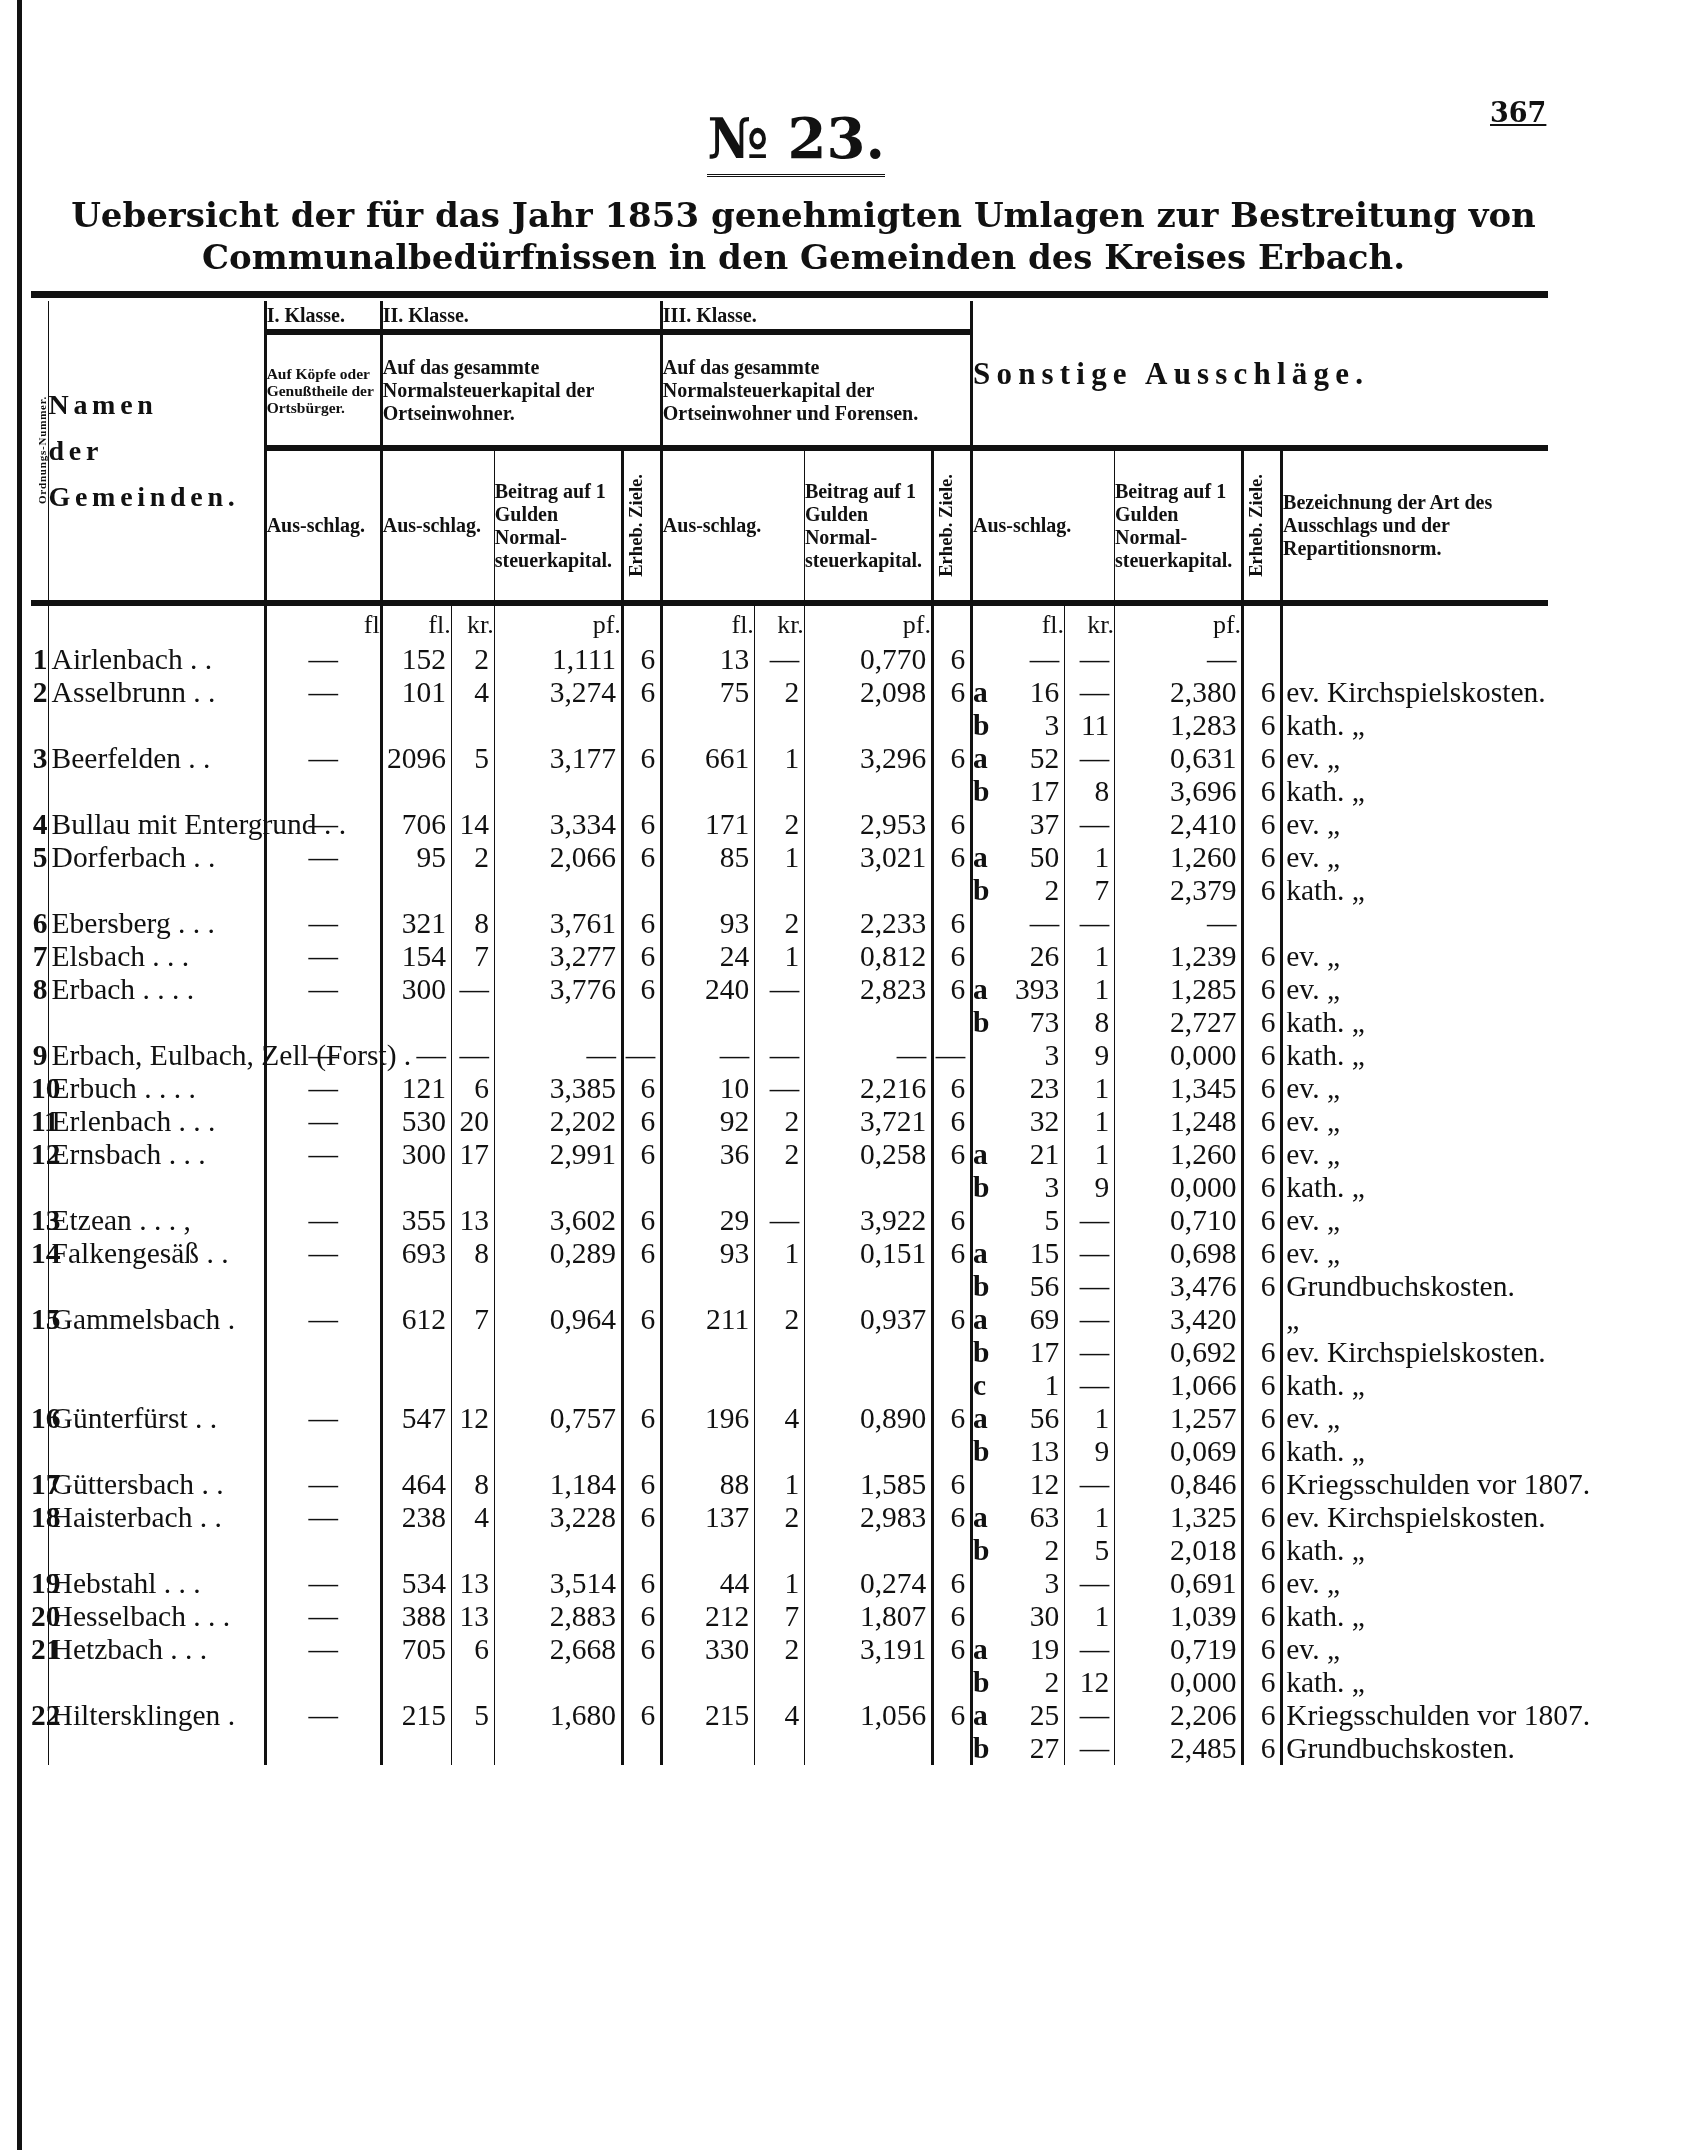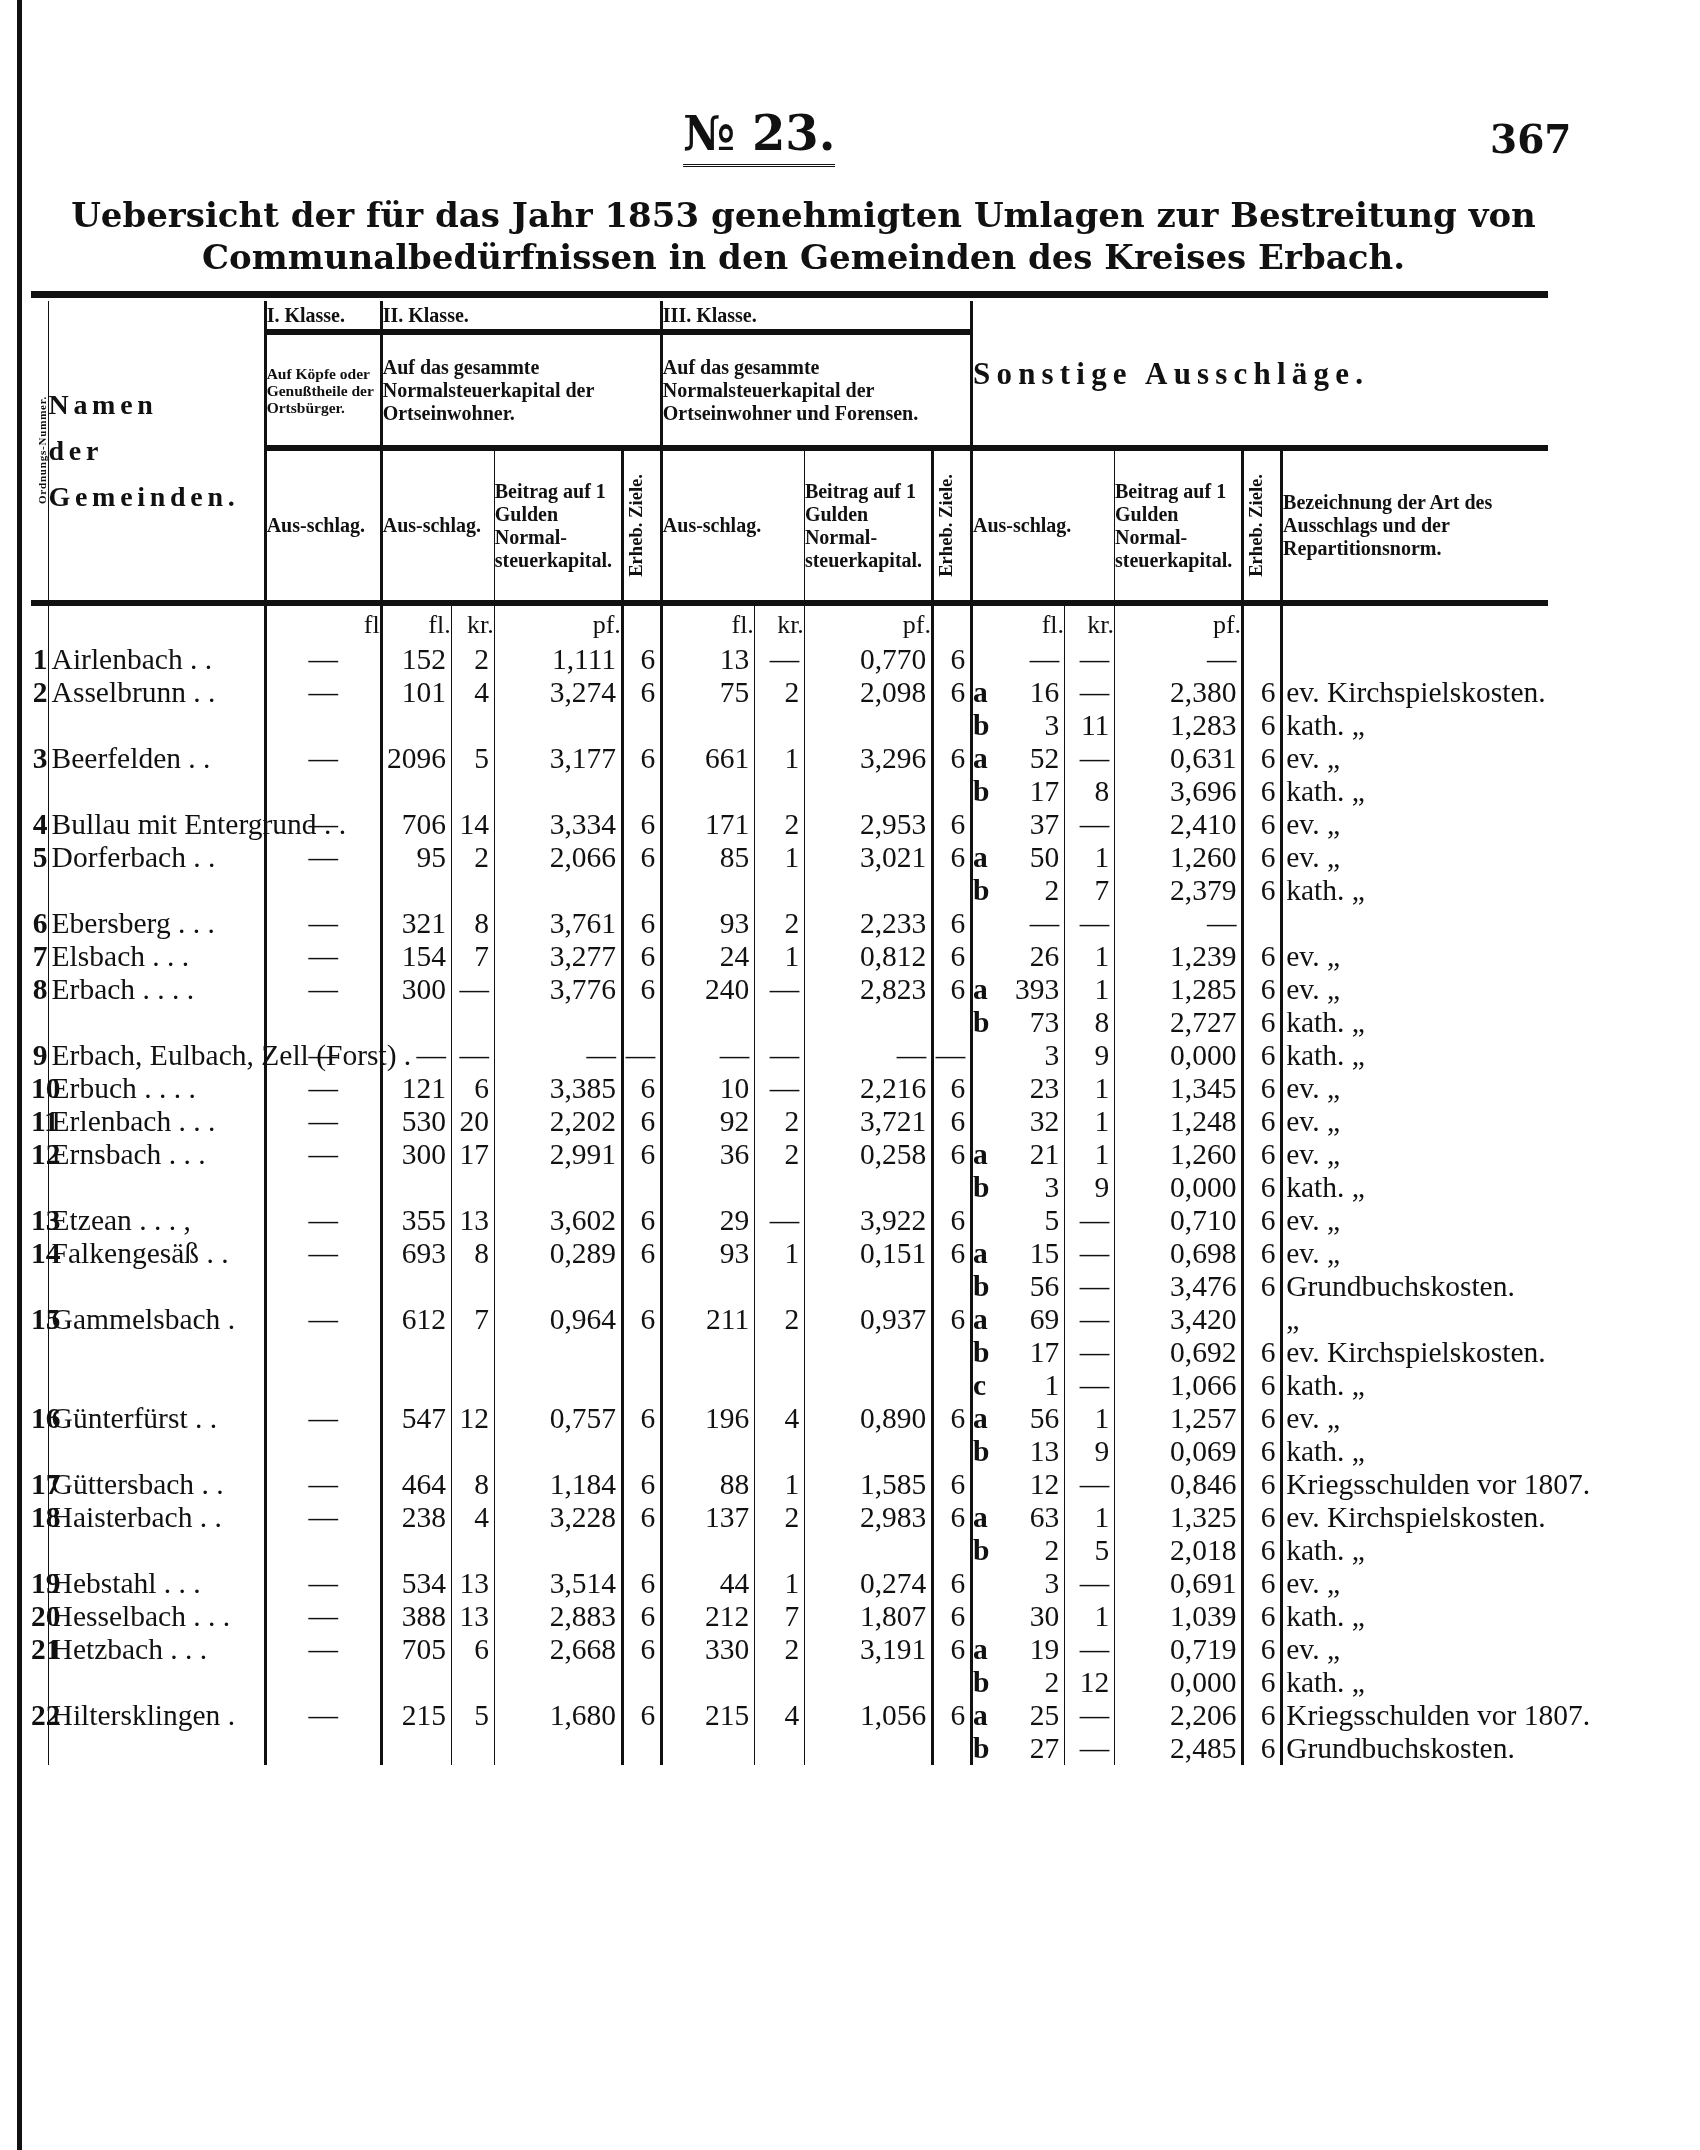--- a/index.html
+++ b/index.html
@@ -1,22 +1,22 @@
 <!DOCTYPE html>
 <html style="font-size:12.4px"><head>
 <meta charset="utf-8">
 <style>
   html, body { margin:0; padding:0; background:#fff; }
   body { width:1701px; height:2151px; position:relative; overflow:hidden;
          font-family:"DejaVu Serif", serif; color:#111; }
   .binding-edge { position:absolute; left:17px; top:0; width:4.7px; height:2151px; background:#111; }
-  .header-no { position:absolute; top:105px; left:683px; width:202px; text-align:left;
-               font-size:48px; font-weight:bold; }
+  .header-no { position:absolute; top:105px; left:683px; width:202px; text-align:right;
+               font-size:56px; font-weight:bold; }
   .header-no span { border-bottom:3.9px double #111; padding-bottom:3.1px; }
-  .page-num { position:absolute; top:116px; left:1490px; font-size:39px; font-weight:bold; }
+  .page-num { position:absolute; top:97px; left:1490px; font-size:27px; font-weight:bold;text-decoration:underline; }
   .title { position:absolute; top:194px; left:23px; width:1537px; text-align:center;
            font-size:34px; font-weight:bold; line-height:42px; font-family:"DejaVu Serif", serif;margin-left:12px; }
   .topbar { position:absolute; top:291px; left:31px; width:1517px; height:7px; background:#111; }
   table.main { position:absolute; top:301px; left:31px; width:1517px; border-collapse:collapse;
                table-layout:fixed; font-family:"Liberation Serif", serif; }
   table.main td, table.main th { padding:0; vertical-align:middle; }
   th { font-weight:bold; font-size:20px; line-height:23px; text-align:left; }
   .vline { border-left:3.9px solid #111; }
   .vthin { border-left:1.6px solid #111; }
   .hbar { border-bottom:6.2px solid #111; }

